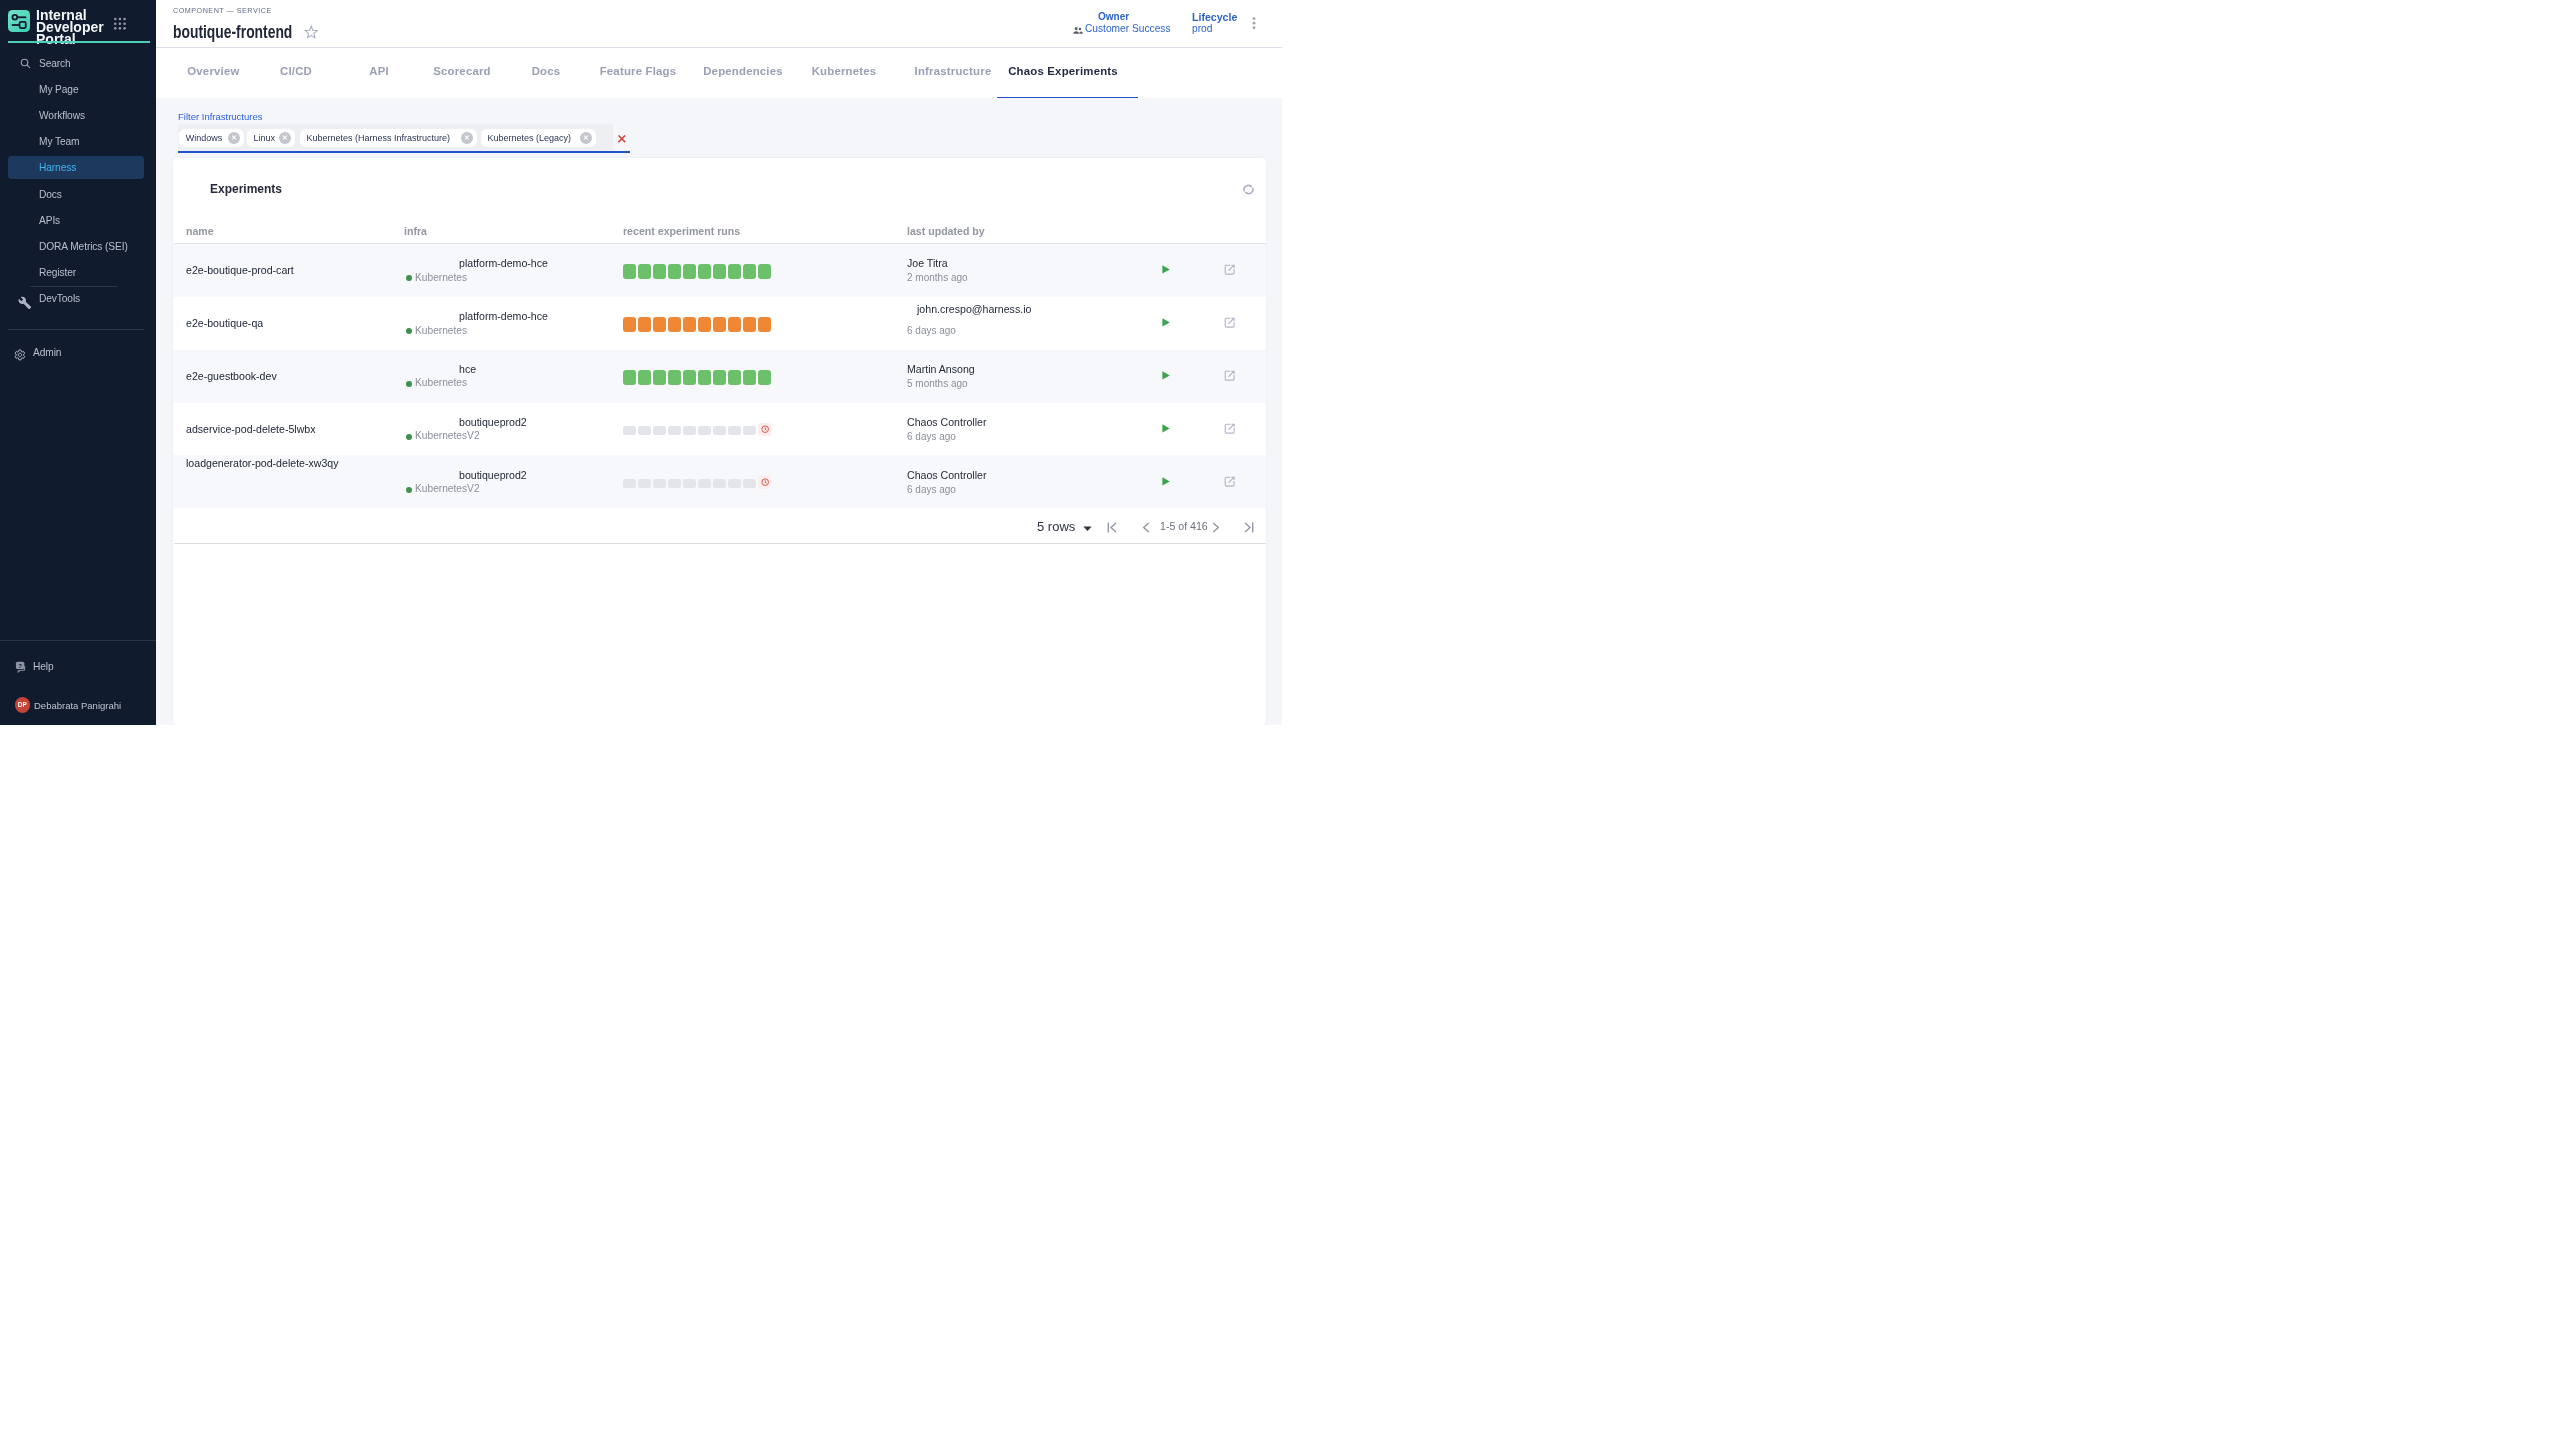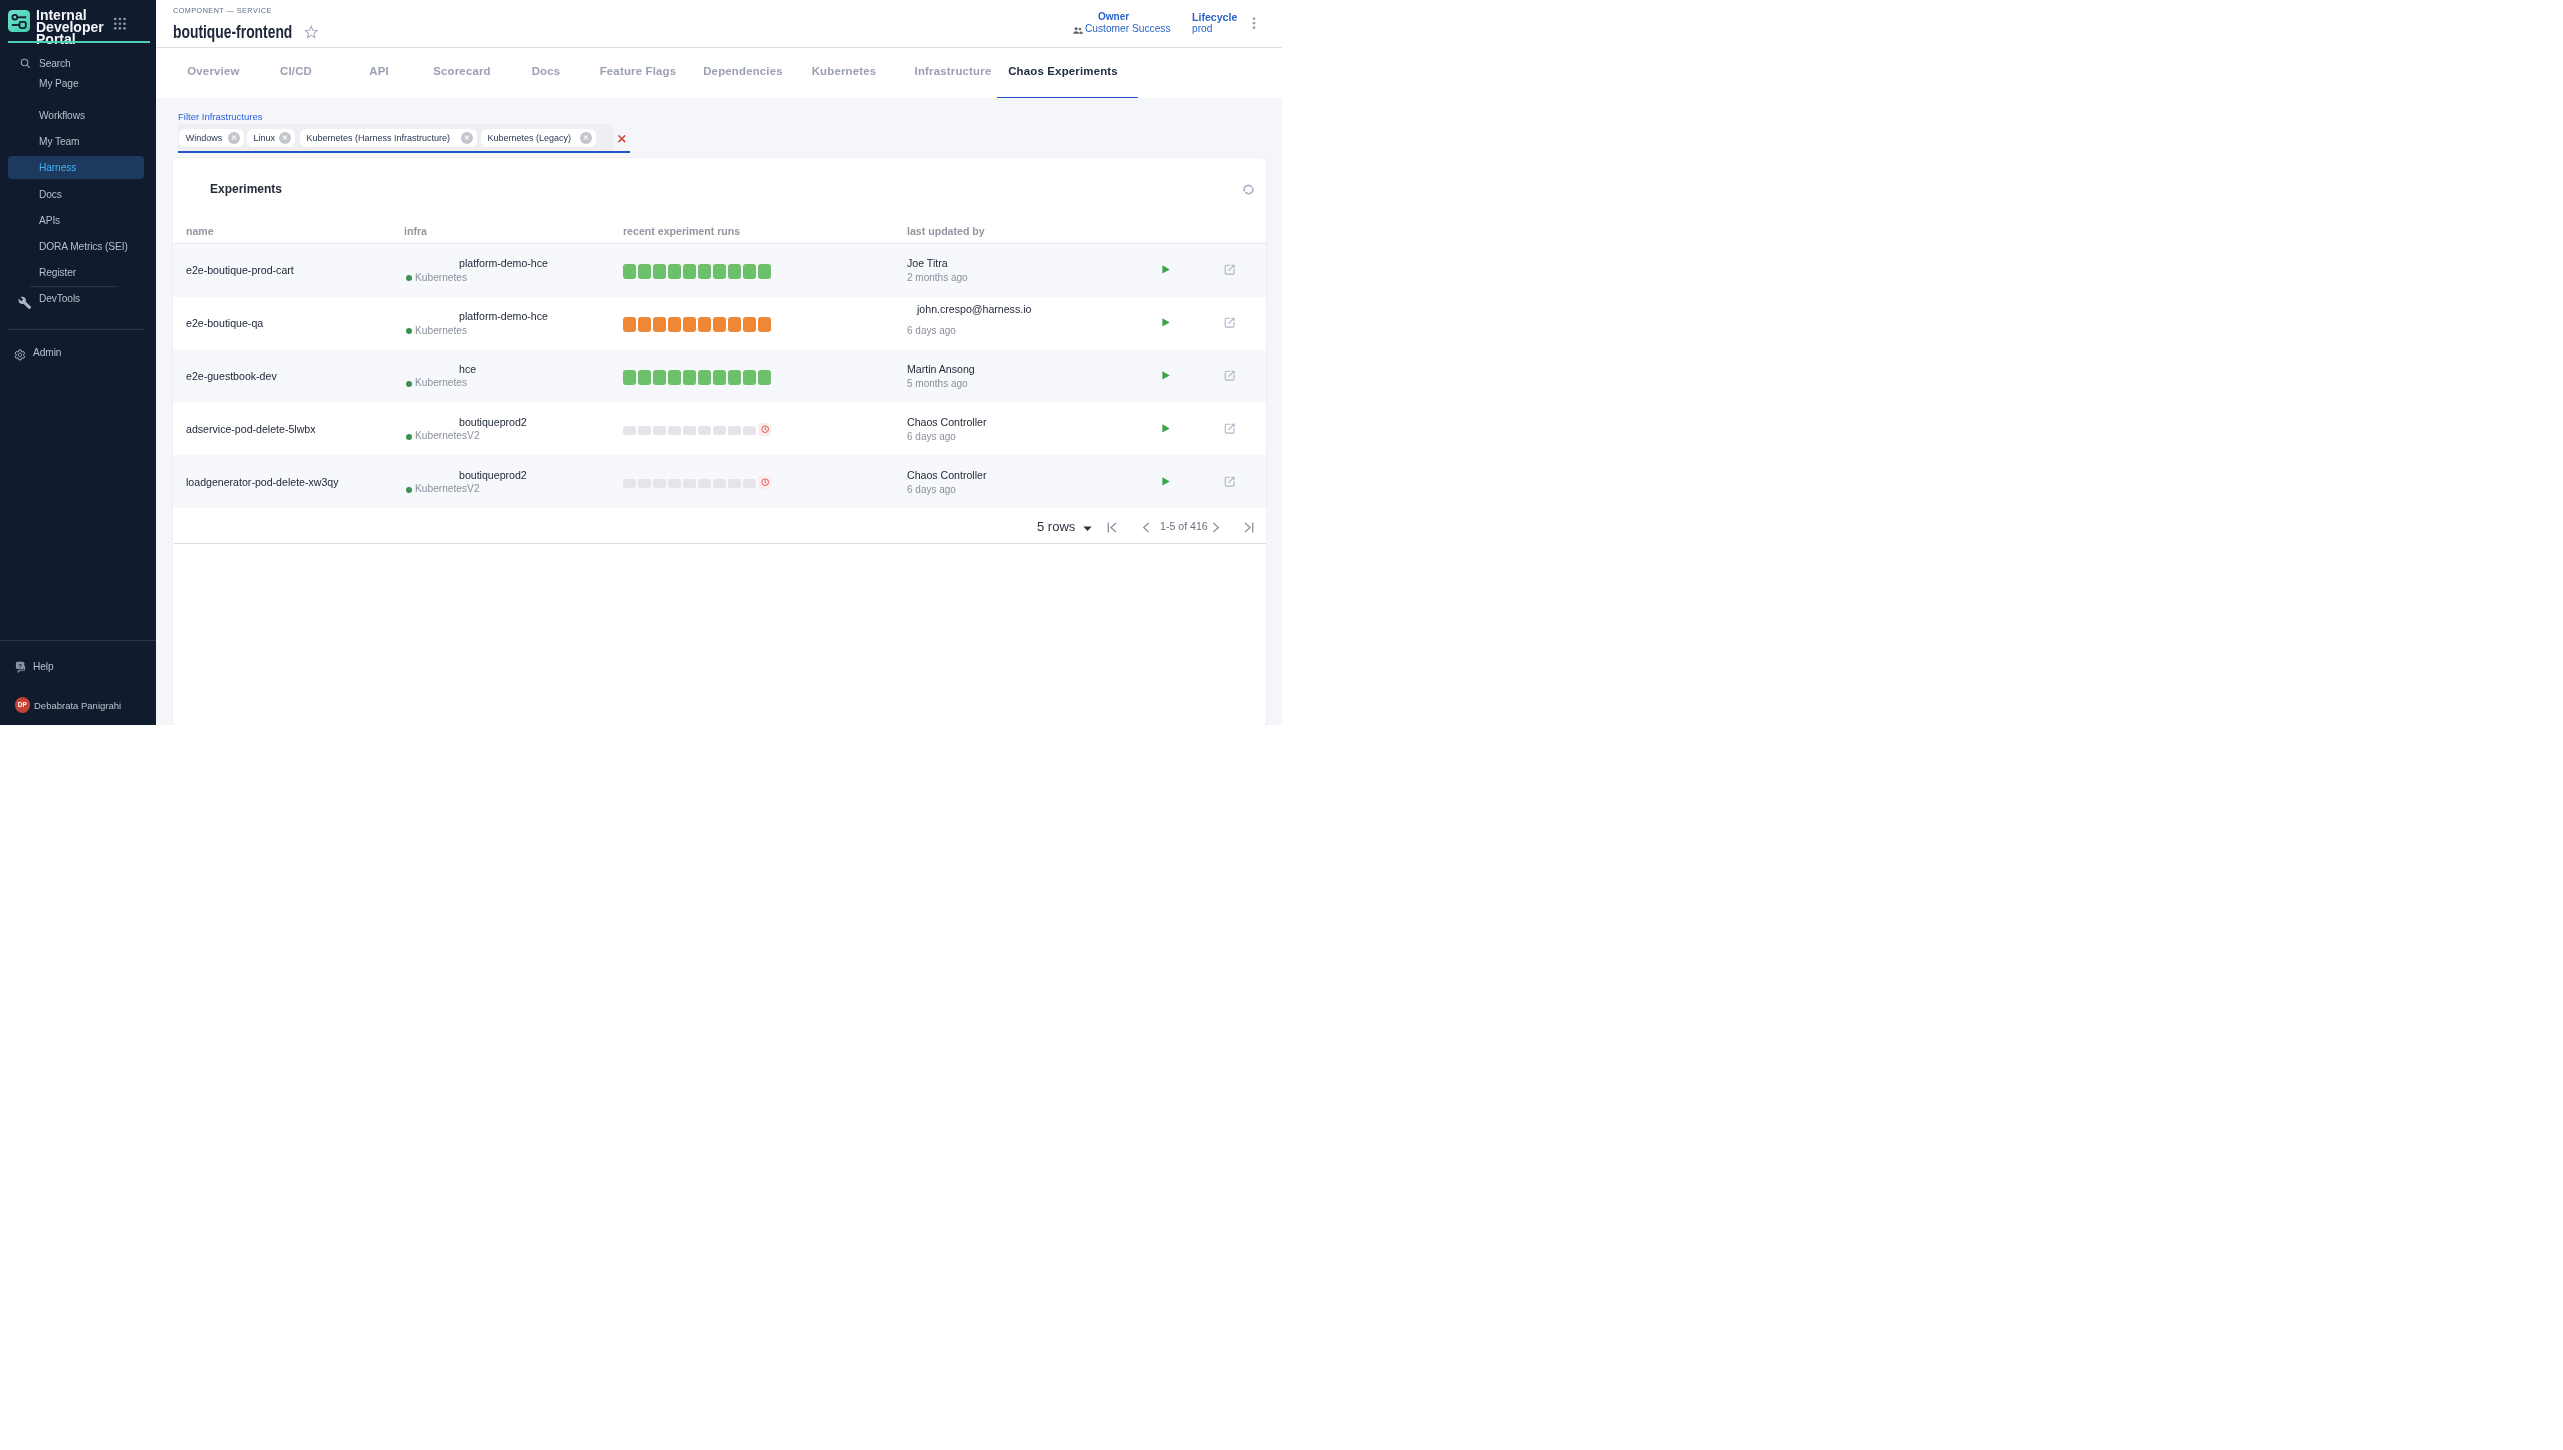--- a/index.html
+++ b/index.html
@@ -47,21 +47,21 @@
           <circle cx="16.5" cy="16.2" r="1.7"></circle>
       </g>
     </svg>
     <div class="abs" style="left:8px; top:41px; width:142px; height:1.5px; background:#4ccfb4;"></div>
 
     <svg class="abs" style="left:20px; top:58px;" width="10.6" height="10.6" viewBox="0 0 14 14">
       <circle cx="6" cy="6" r="4.3" stroke="#99a0b0" stroke-width="1.5" fill="none"></circle>
       <line x1="9.2" y1="9.2" x2="13" y2="13" stroke="#99a0b0" stroke-width="1.5"></line>
     </svg>
     <div class="abs navtxt" style="left:39px; top:59px;">Search</div>
-    <div class="abs navtxt" style="left:39px; top:79px;">My Page</div>
+    <div class="abs navtxt" style="left:39px; top:85px;">My Page</div>
     <div class="abs navtxt" style="left:39px; top:111px;">Workflows</div>
     <div class="abs navtxt" style="left:39px; top:137px;">My Team</div>
     <div class="abs" style="left:8.4px; top:156px; width:136px; height:23px; background:#1d3a5e; border-radius:3.8px;"></div>
     <div class="abs navtxt" style="left:39px; top:163px; color:#41b1f4;">Harness</div>
     <div class="abs navtxt" style="left:39px; top:190px;">Docs</div>
     <div class="abs navtxt" style="left:39px; top:216px;">APIs</div>
     <div class="abs navtxt" style="left:39px; top:242px;">DORA Metrics (SEI)</div>
     <div class="abs navtxt" style="left:39px; top:268px;">Register</div>
     <div class="abs" style="left:30px; top:286px; width:87px; height:0.8px; background:#2a3547;"></div>
 
@@ -289,21 +289,21 @@
     <svg class="abs" style="left:1006px; top:424px;" width="8" height="8.8" viewBox="0 0 10.5 11.6">
           <path fill="#3ca44a" d="M0.5 0.4 L10.2 5.8 L0.5 11.2 z"></path>
         </svg>
     <svg class="abs" style="left:1067px; top:422px;" width="13.3" height="13.3" viewBox="0 0 24 24">
           <g fill="none" stroke="#b0b4c5" stroke-width="2">
             <path d="M13 4 H6 c-1.1 0-2 .9-2 2 v12 c0 1.1.9 2 2 2 h12 c1.1 0 2-.9 2-2 v-7"></path>
             <path d="M10 14 L20 4"></path>
             <path d="M15 4 h5 v5"></path>
           </g>
         </svg>
-    <div class="abs rname" style="top:477px;">loadgenerator-pod-delete-xw3qy</div>
+    <div class="abs rname" style="top:458px;">loadgenerator-pod-delete-xw3qy</div>
     <div class="abs rinfra" style="top:470px;">boutiqueprod2</div>
     <div class="abs rdot" style="top:487px;"></div>
     <div class="abs rk" style="top:484px;">KubernetesV2</div>
     <i style="left:467px; top:479px; width:12.5px; height:9.4px; background:#e3e5ea; border-radius:2.3px;"></i>
         <i style="left:482px; top:479px; width:12.5px; height:9.4px; background:#e3e5ea; border-radius:2.3px;"></i>
         <i style="left:497px; top:479px; width:12.5px; height:9.4px; background:#e3e5ea; border-radius:2.3px;"></i>
         <i style="left:512px; top:479px; width:12.5px; height:9.4px; background:#e3e5ea; border-radius:2.3px;"></i>
         <i style="left:527px; top:479px; width:12.5px; height:9.4px; background:#e3e5ea; border-radius:2.3px;"></i>
         <i style="left:542px; top:479px; width:12.5px; height:9.4px; background:#e3e5ea; border-radius:2.3px;"></i>
         <i style="left:557px; top:479px; width:12.5px; height:9.4px; background:#e3e5ea; border-radius:2.3px;"></i>

